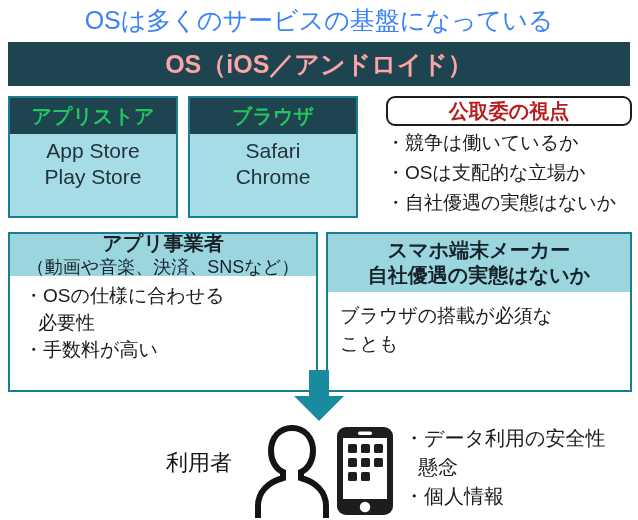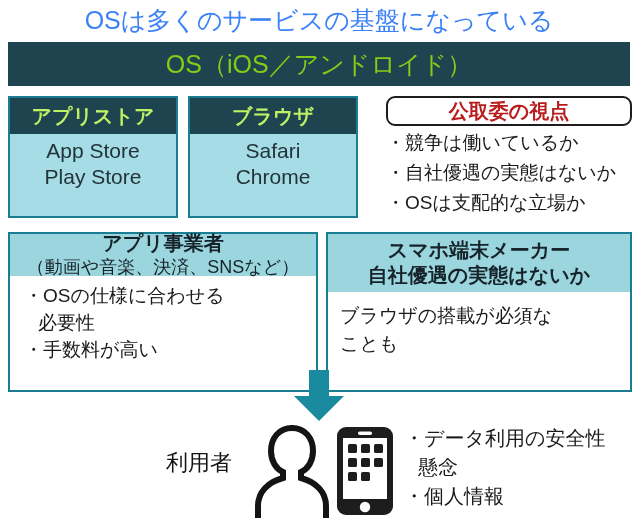--- a/index.html
+++ b/index.html
@@ -22,33 +22,33 @@
     white-space:nowrap;
   }
 
   
   .os-banner{
     position:absolute;left:8px;top:42px;width:622px;height:44px;
     background:#1e4450;
     display:flex;align-items:center;justify-content:center;
   }
   .os-banner-label{
-    color:#84cc16;font-size:25px;font-weight:normal;letter-spacing:0px;
+    color:#fca5a5;font-size:25px;font-weight:bold;letter-spacing:0px;
     white-space:nowrap;
   }
 
   
   .card{
     position:absolute;
     border:2px solid #1a7d92;
     background:#a5dce5;
     box-sizing:border-box;
   }
   .card-head{
-    background:#1e4450;color:#bef264;
+    background:#1e4450;color:#22c55e;
     height:36px;
     display:flex;align-items:center;justify-content:center;
     font-size:20px;font-weight:bold;white-space:nowrap;
   }
   .card-body{
     padding-top:4px;
     display:flex;flex-direction:column;align-items:center;justify-content:center;
     gap:0px;
   }
   .card-body .line{
@@ -147,22 +147,22 @@
     <div class="card-body">
       <div class="line">Safari</div>
       <div class="line">Chrome</div>
     </div>
   </div>
 
   <div class="jftc">
     <div class="jftc-title">公取委の視点</div>
     <div class="jftc-list">
       <div class="item">・競争は働いているか</div>
+      <div class="item">・OSは支配的な立場か</div>
       <div class="item">・自社優遇の実態はないか</div>
-      <div class="item">・OSは支配的な立場か</div>
     </div>
   </div>
 
   <div class="panel" id="panel-app">
     <div class="panel-head">
       <div class="h1">アプリ事業者</div>
       <div class="h2">（動画や音楽、決済、SNSなど）</div>
     </div>
     <div class="panel-body">
       <div class="item">・OSの仕様に合わせる</div>

